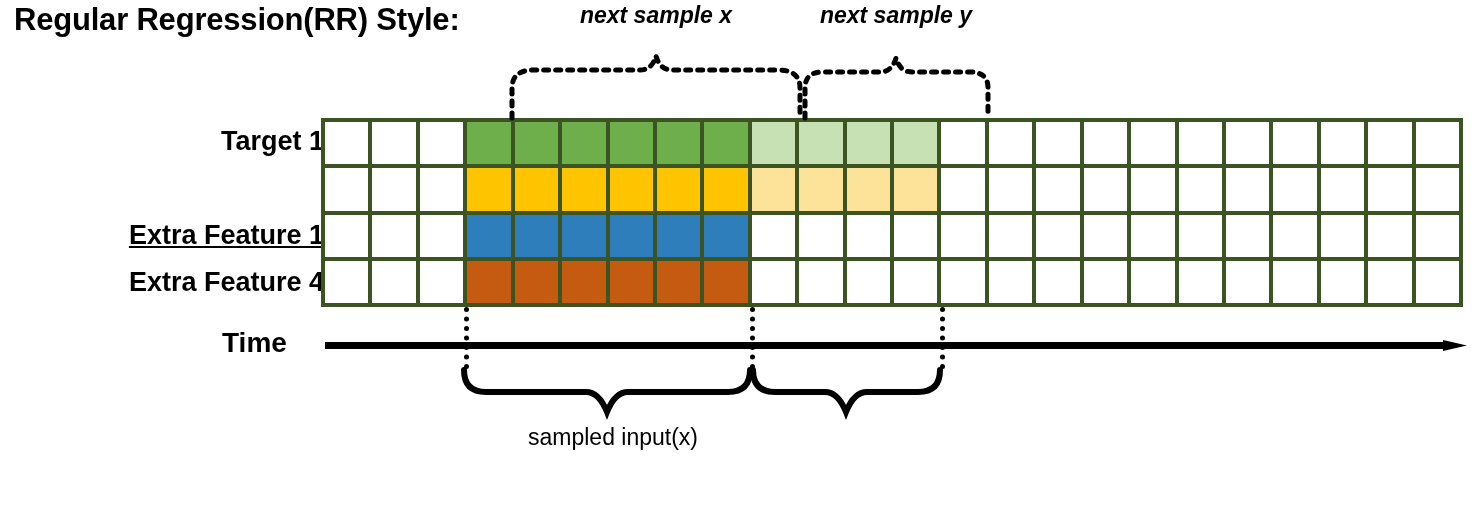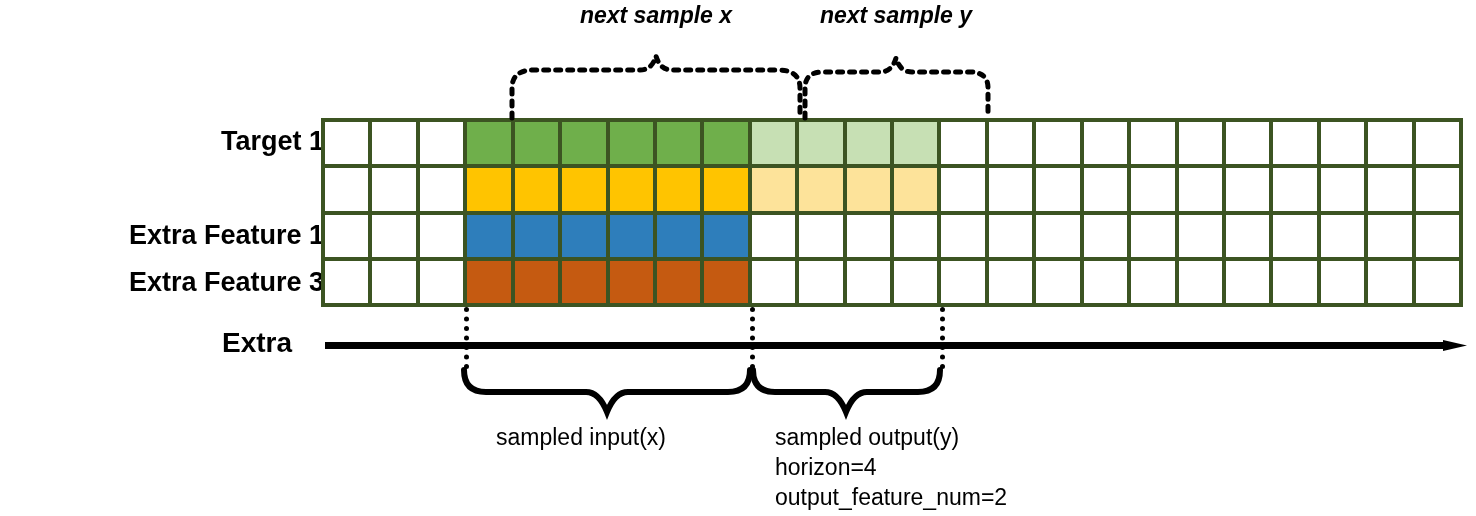--- a/index.html
+++ b/index.html
@@ -92,24 +92,25 @@
     color: #000;
     line-height: 30px;
     white-space: nowrap;
   }
 </style>
 </head>
 <body>
 
 <div id="stage">
 
+  <div class="title">Regular Regression(RR) Style:</div>
 
   <div class="row-label" style="top:118px;">Target 1</div>
-  <div class="row-label" style="top:212px;">Extra Feature 1</div>
-  <div class="row-label" style="top:259px;">Extra Feature 3</div>
+  <div class="row-label" style="top:212px;text-decoration:underline;">Extra Feature 1</div>
+  <div class="row-label" style="top:259px;">Extra Feature 4</div>
 
   <div id="grid" style="background: rgb(60, 84, 34); grid-template-columns: repeat(24, 1fr); grid-template-rows: repeat(4, 1fr);">
       <div class="cell" style="background: rgb(255, 255, 255);"></div>
       <div class="cell" style="background: rgb(255, 255, 255);"></div>
       <div class="cell" style="background: rgb(255, 255, 255);"></div>
       <div class="cell" style="background: rgb(111, 175, 75);"></div>
       <div class="cell" style="background: rgb(111, 175, 75);"></div>
       <div class="cell" style="background: rgb(111, 175, 75);"></div>
       <div class="cell" style="background: rgb(111, 175, 75);"></div>
       <div class="cell" style="background: rgb(111, 175, 75);"></div>
@@ -210,35 +211,30 @@
     <path d="M805,118 L805,88 Q805,72 823,72 L880,72 Q892,72 896,58 Q900,72 912,72 L970,72 Q988,72 988,88 L988,118" fill="none" stroke="#000" stroke-width="5" stroke-dasharray="5 7" stroke-linecap="round"></path>
   </svg>
 
   <div class="ann-top" style="left:786px; width:220px;">next sample y</div>
   <div class="ann-top" style="left:536px; width:240px;">next sample x</div>
 
   <div class="dropline" style="left:464px; top:307px; height:62px;"></div>
   <div class="dropline" style="left:750px; top:307px; height:62px;"></div>
   <div class="dropline" style="left:940px; top:307px; height:62px;"></div>
 
-  <div id="time-label">Extra</div>
+  <div id="time-label">Time</div>
   <svg id="time-axis" viewBox="0 0 1142 11">
     <line x1="0" y1="5.5" x2="1120" y2="5.5" stroke="#000" stroke-width="7"></line>
     <polygon points="1118,0 1142,5.5 1118,11" fill="#000"></polygon>
   </svg>
 
   <svg id="brace-bot">
 
     <path d="M464,22 Q464,44 486,44 L586,44 Q599,44 607,64 Q615,44 628,44 L728,44 Q750,44 750,22" fill="none" stroke="#000" stroke-width="6" stroke-linecap="round"></path>
 
     <path d="M753,22 Q753,44 775,44 L825,44 Q838,44 846,64 Q854,44 867,44 L918,44 Q940,44 940,22" fill="none" stroke="#000" stroke-width="6" stroke-linecap="round"></path>
   </svg>
 
-  <div class="caption" style="left:496px; top:422px;">
+  <div class="caption" style="left:528px; top:422px;">
     <div>sampled input(x)</div>
   </div>
-  <div class="caption" style="left:775px; top:422px;">
-    <div>sampled output(y)</div>
-    <div>horizon=4</div>
-    <div>output_feature_num=2</div>
-  </div>
 
 </div>
 
 </body></html>

